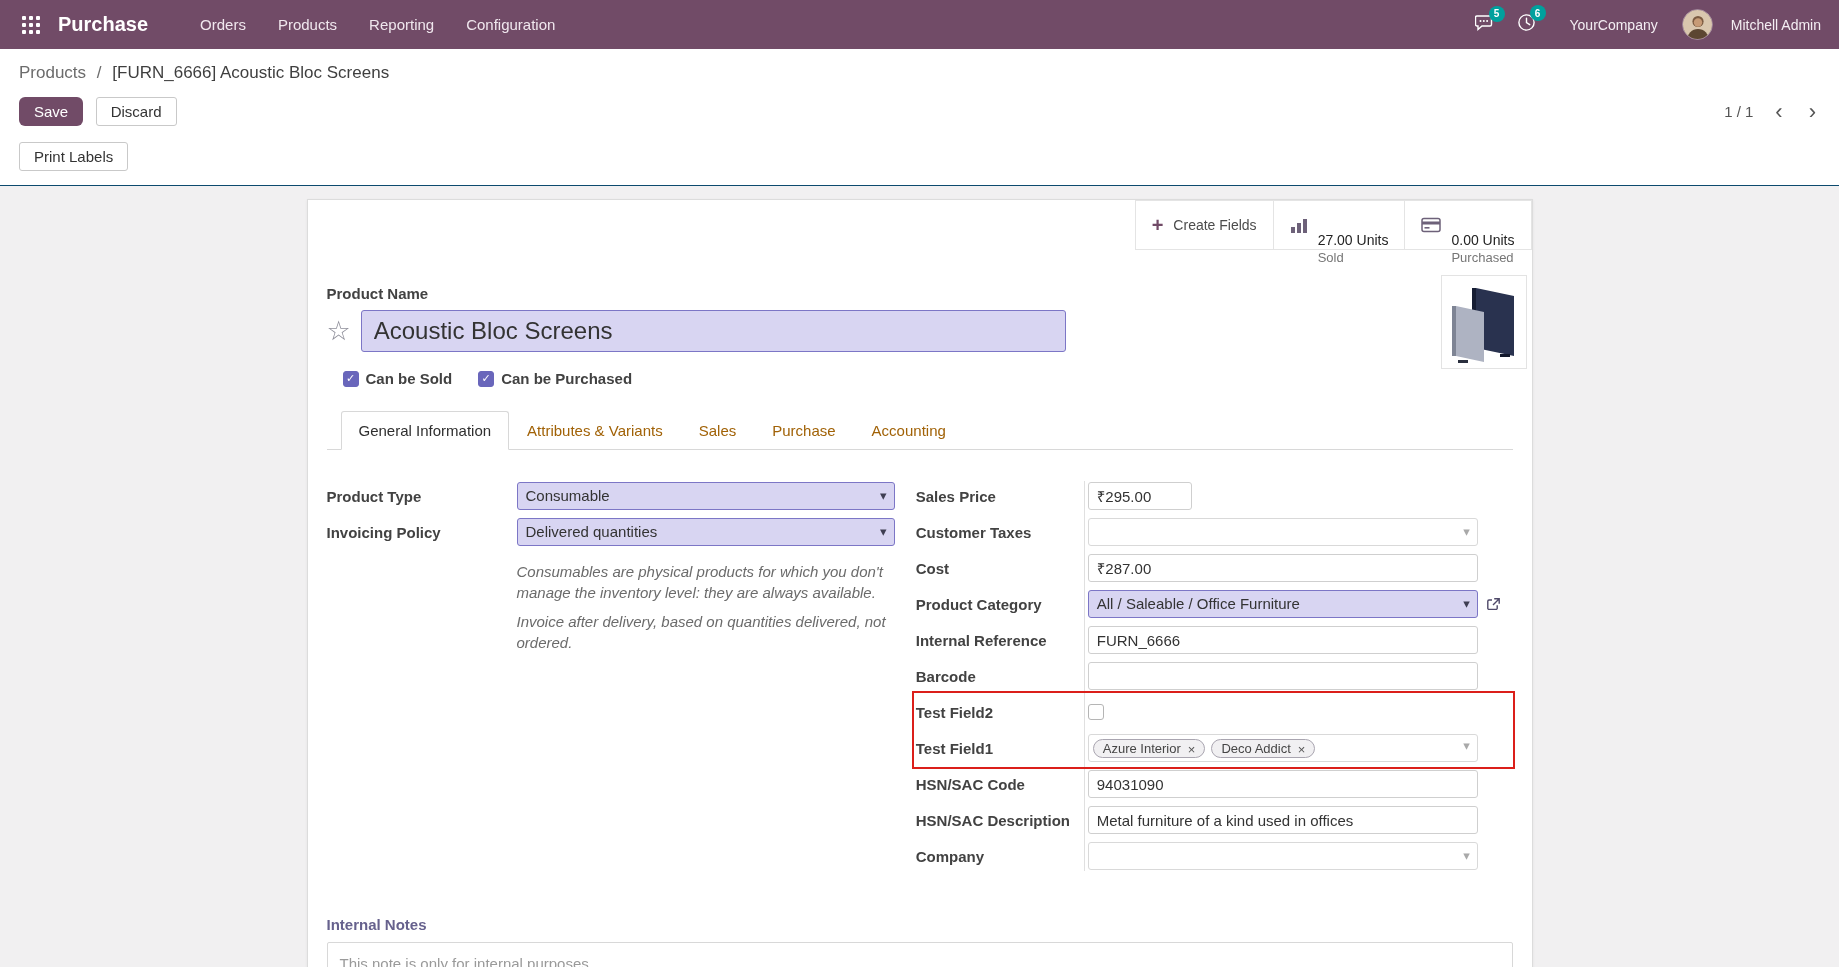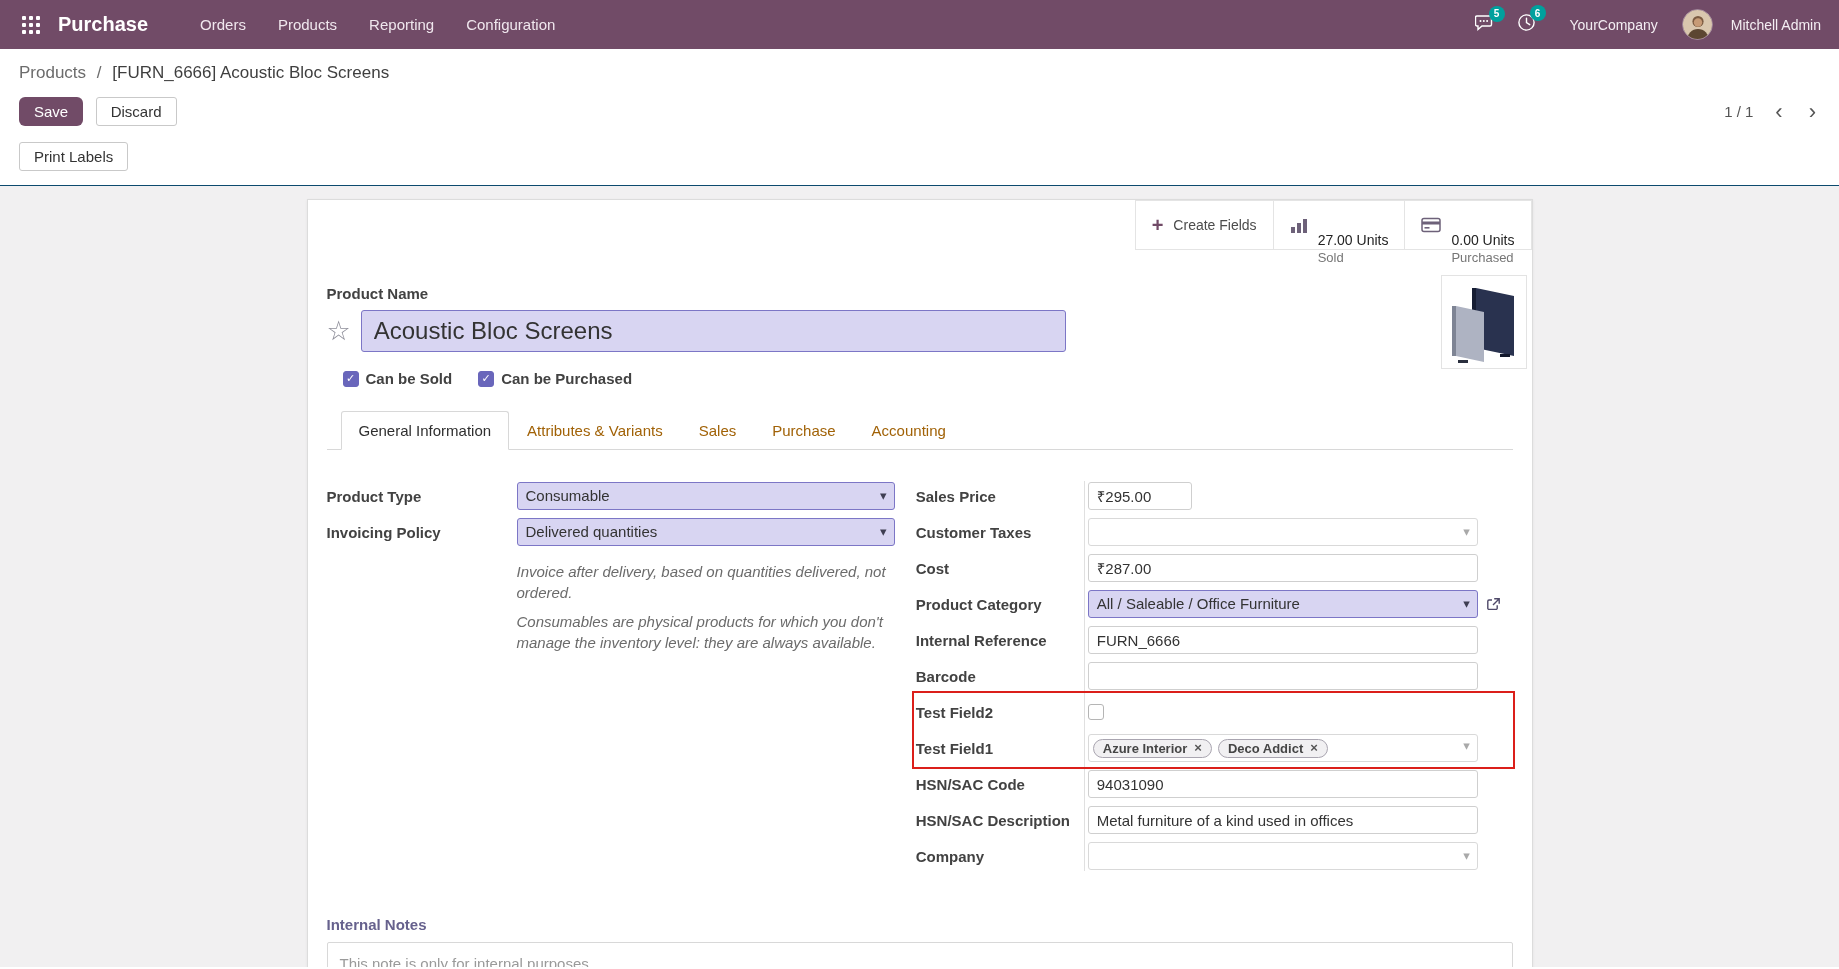--- a/index.html
+++ b/index.html
@@ -103,21 +103,21 @@
   .ext-link { cursor:pointer; display:flex; }
 
   .help { margin-left:190px; width:372px; font-size:15px; font-style:italic;
     color:#6b6b6b; line-height:1.38; margin-top:12px; }
   .help p + p { margin-top:9px; }
 
   .tags-field { position:relative; width:390px; min-height:28px; border:1px solid #d9d9d9;
     border-radius:3px; display:flex; align-items:center; gap:6px; padding:2px 24px 2px 4px; cursor:text; }
   .tags-field .caret { position:absolute; right:7px; top:3px; color:#a9a9a9; font-size:13px; }
   .tag { background:#f1f0f2; border:1px solid #a9a5b0; border-radius:11px; padding:1px 9px;
-    font-size:13px; font-weight:700; color:#454545; display:inline-flex; align-items:flex-start; gap:7px; }
+    font-size:13px; font-weight:400; color:#454545; display:inline-flex; align-items:flex-end; gap:7px; }
   .tag-x { color:#555; cursor:pointer; font-size:13px; line-height:1; }
 
   .annotated { position:relative; }
   .annotated::after { content:""; position:absolute; inset:-3px -2px -3px -4px;
     border:2px solid #DB1F1A; pointer-events:none; }
 
   
   .notes { margin-top:42px; }
   .notes-label { font-size:15px; font-weight:700; color:#66618D; }
   .notes-area { width:100%; height:160px; margin-top:9px; border:1px solid #d8d8d8; border-radius:2px;
@@ -286,22 +286,22 @@
           </div>
         </div>
         <div class="frow">
           <span class="field-label">Invoicing Policy</span>
           <div class="o-select widget">
             <span>Delivered quantities</span>
             <span class="caret">▾</span>
           </div>
         </div>
         <div class="help">
+          <p>Consumables are physical products for which you don't manage the inventory level: they are always available.</p>
           <p>Invoice after delivery, based on quantities delivered, not ordered.</p>
-          <p>Consumables are physical products for which you don't manage the inventory level: they are always available.</p>
         </div>
       </div>
 
       <div class="col-right">
         <div class="frow">
           <span class="field-label">Sales Price</span>
           <input class="widget short" value="₹295.00" style="">
         </div>
         <div class="frow">
           <span class="field-label">Customer Taxes</span>

